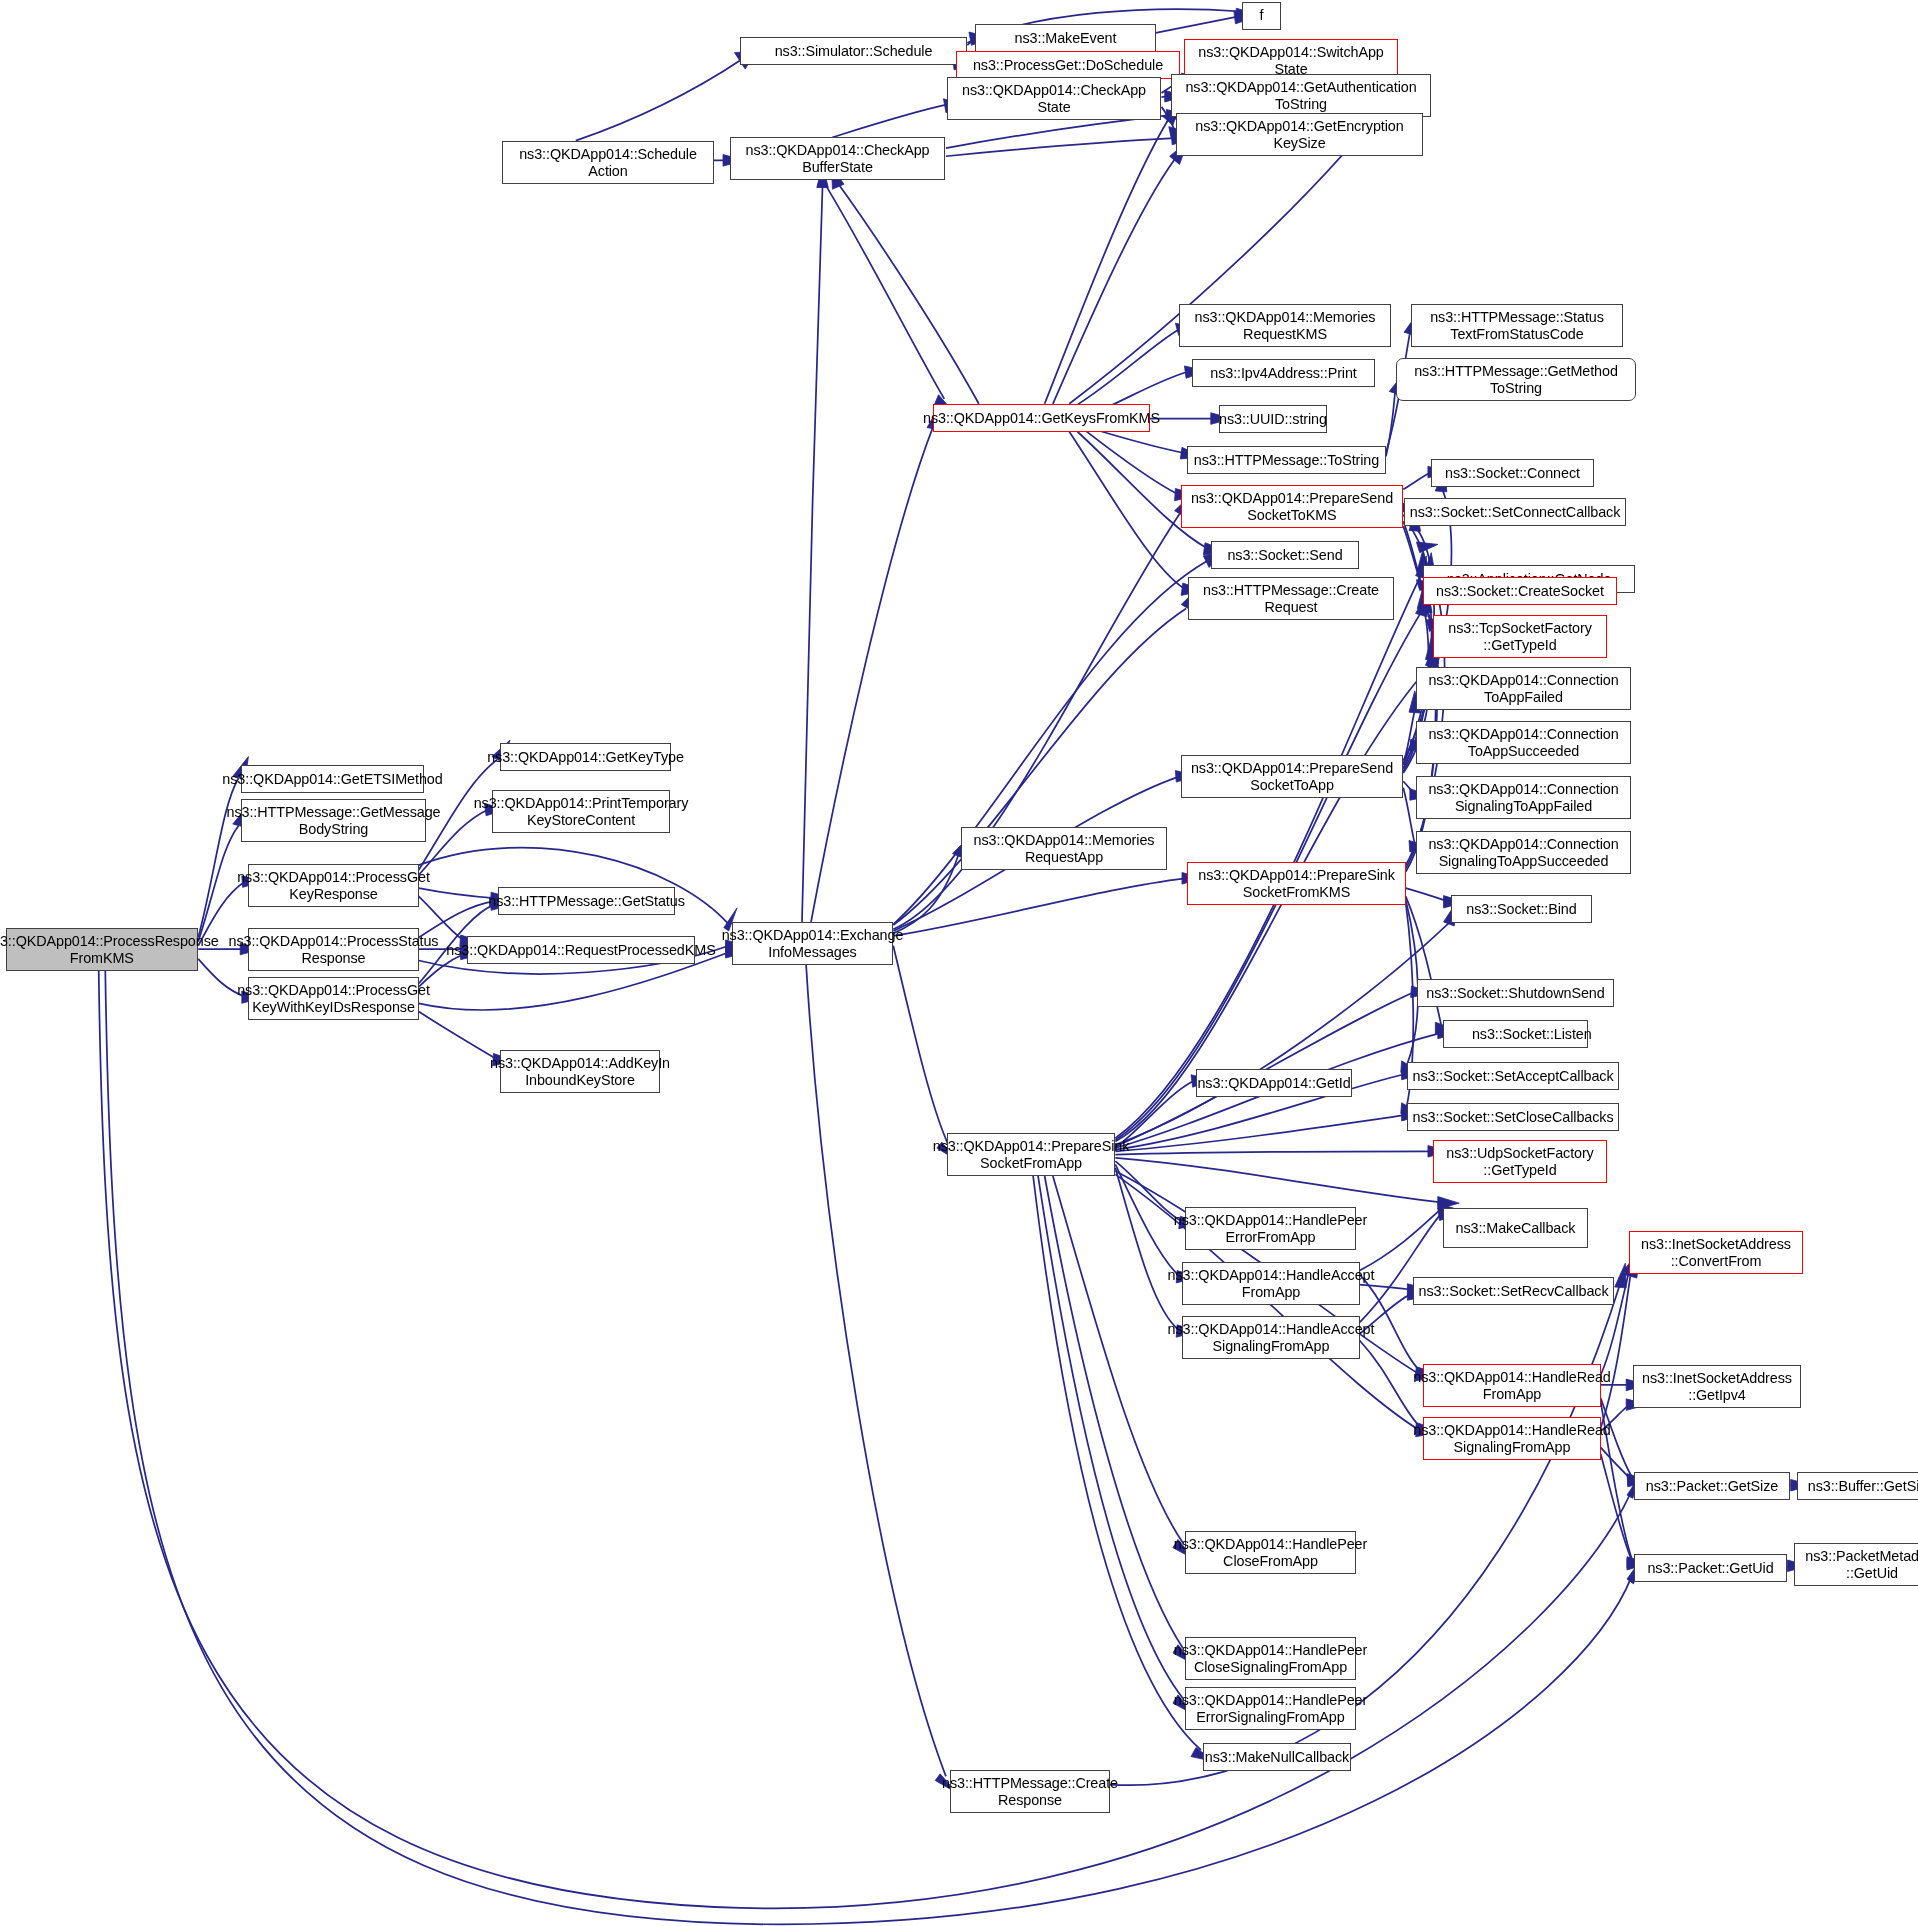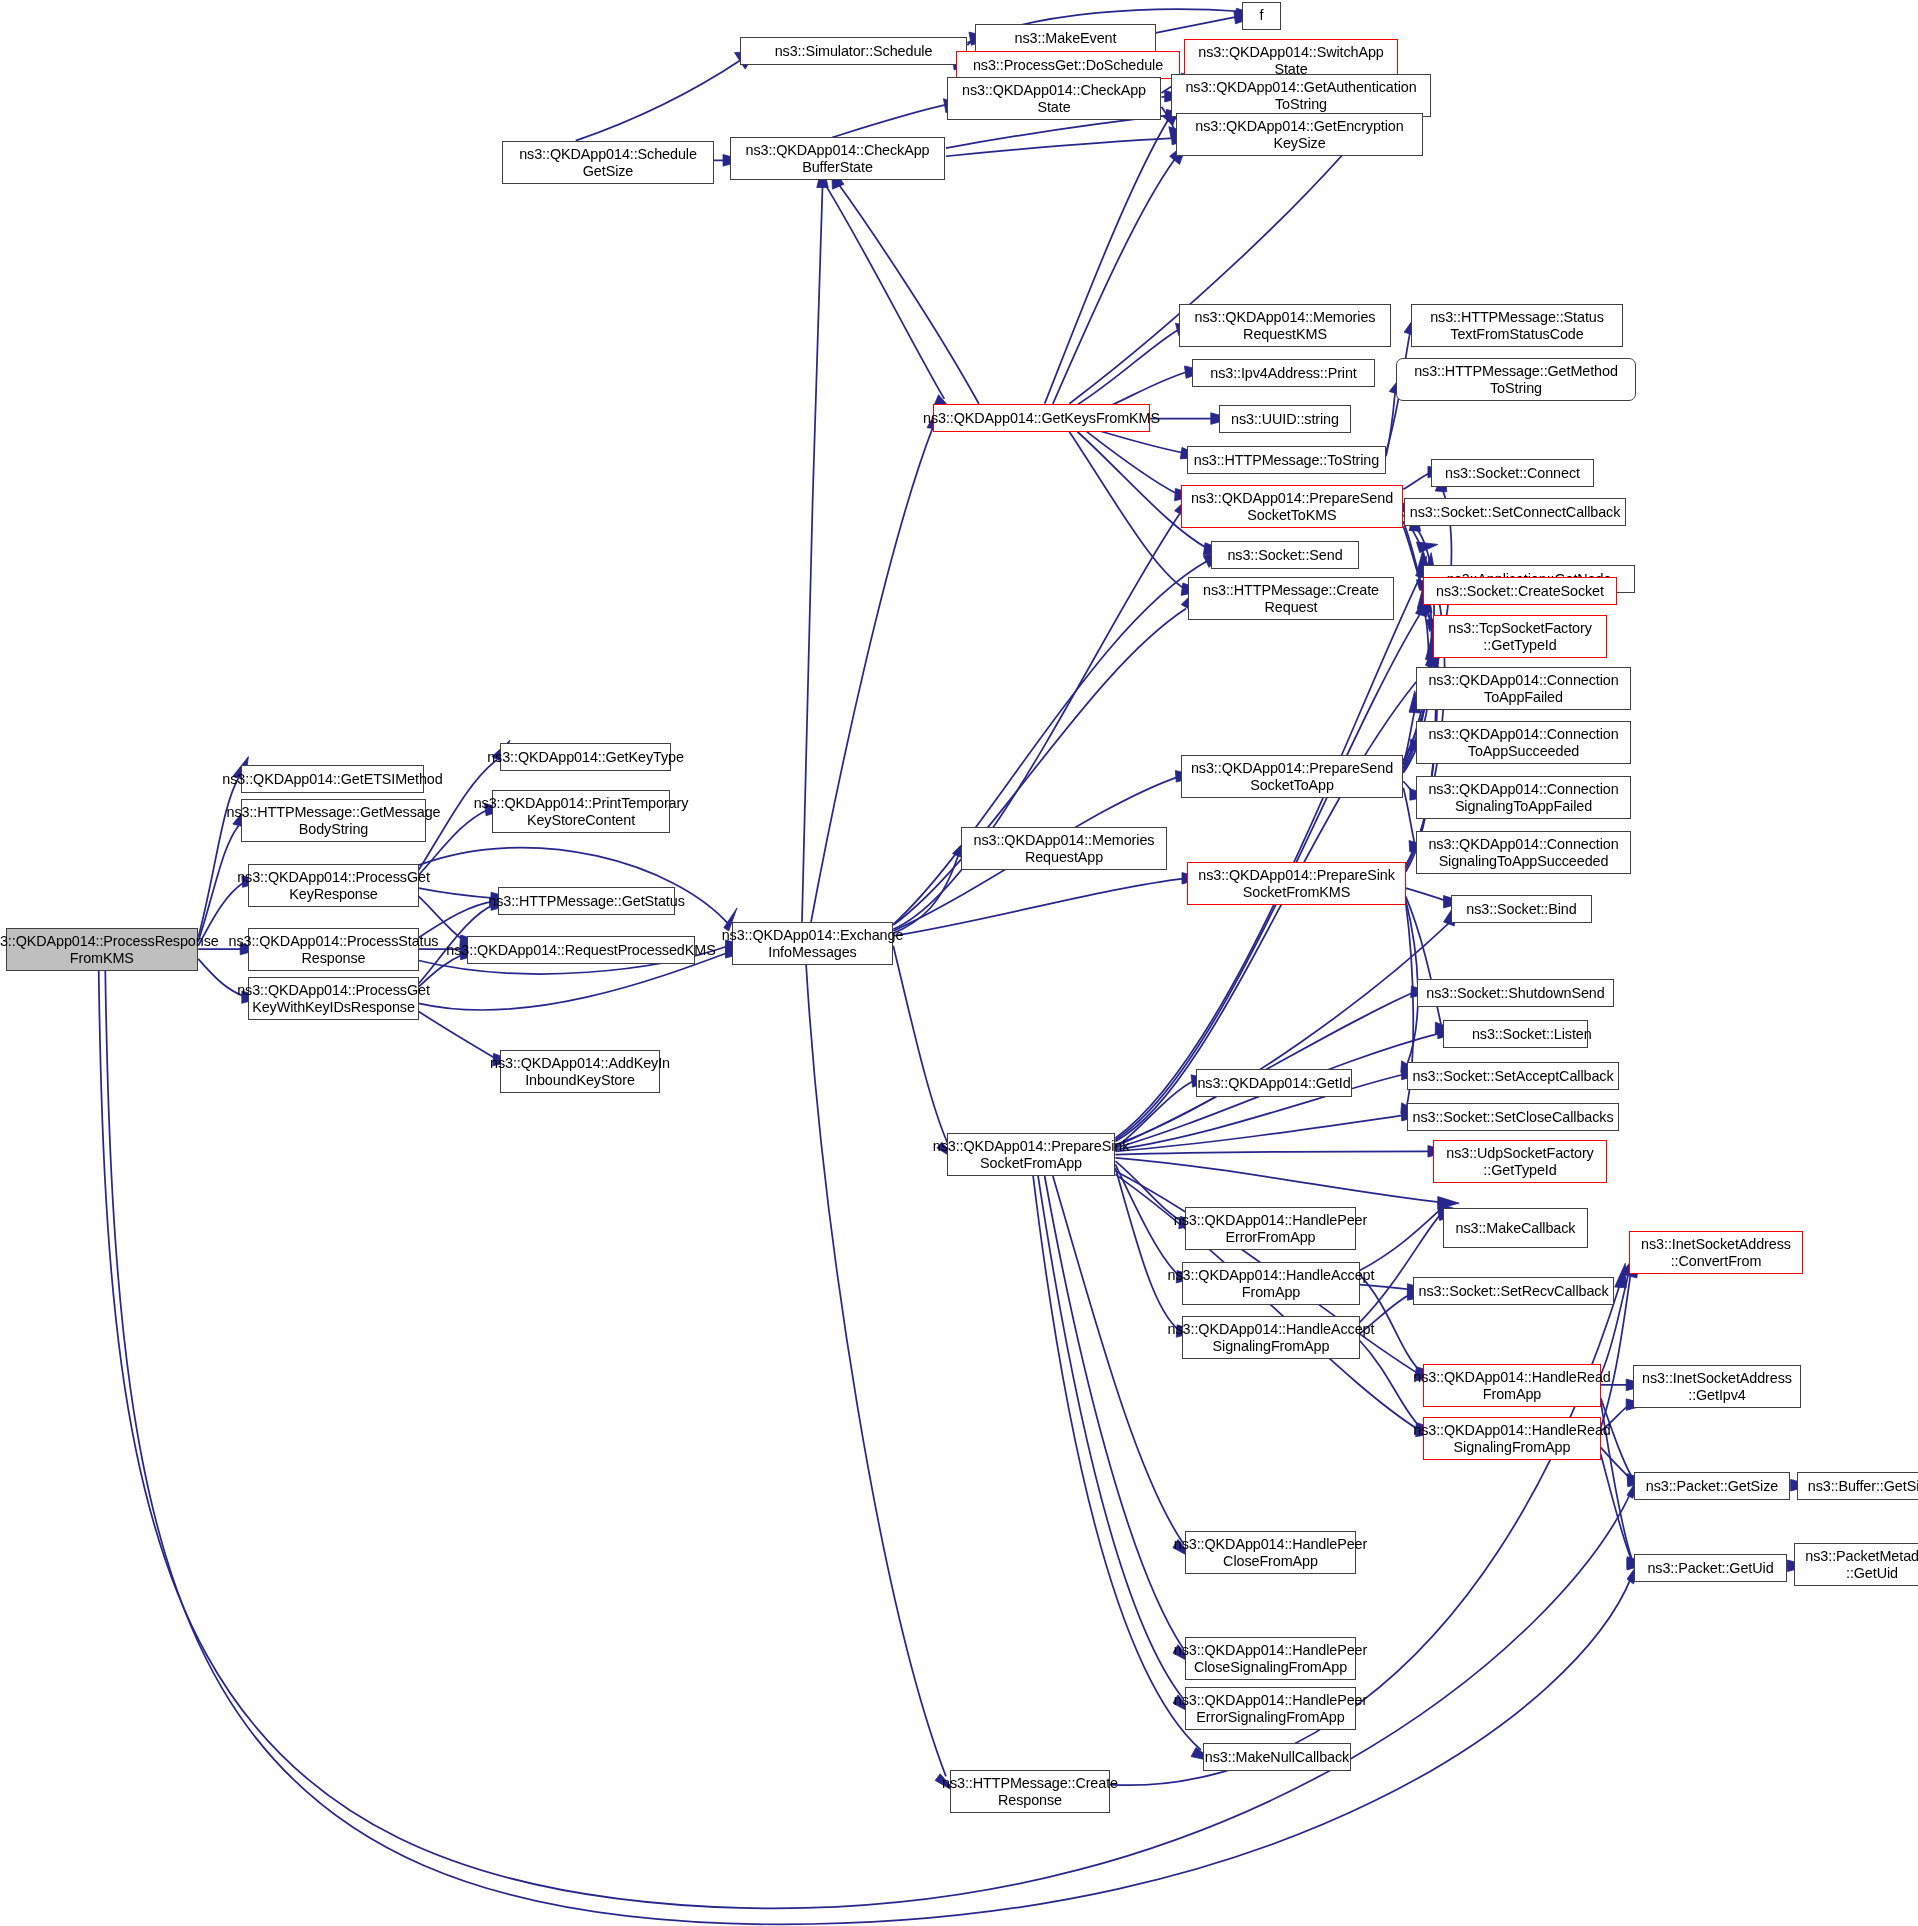--- a/index.html
+++ b/index.html
@@ -300,32 +300,32 @@
     <div class="node red" style="left: 956px; top: 51px; width: 224px; height: 28px;">ns3::ProcessGet::DoSchedule</div>
     <div class="node red" style="left: 1184px; top: 39px; width: 214px; height: 43px;">ns3::QKDApp014::SwitchApp
 State</div>
     <div class="node" style="left: 947px; top: 77px; width: 214px; height: 43px;">ns3::QKDApp014::CheckApp
 State</div>
     <div class="node" style="left: 1171px; top: 74px; width: 260px; height: 43px;">ns3::QKDApp014::GetAuthentication
 ToString</div>
     <div class="node" style="left: 1176px; top: 113px; width: 247px; height: 43px;">ns3::QKDApp014::GetEncryption
 KeySize</div>
     <div class="node" style="left: 502px; top: 141px; width: 212px; height: 43px;">ns3::QKDApp014::Schedule
-GetSize</div>
+Action</div>
     <div class="node" style="left: 730px; top: 137px; width: 215px; height: 43px;">ns3::QKDApp014::CheckApp
 BufferState</div>
     <div class="node" style="left: 1179px; top: 304px; width: 212px; height: 43px;">ns3::QKDApp014::Memories
 RequestKMS</div>
     <div class="node" style="left: 1411px; top: 304px; width: 212px; height: 43px;">ns3::HTTPMessage::Status
 TextFromStatusCode</div>
     <div class="node" style="left: 1396px; top: 358px; width: 240px; height: 43px; border-radius: 7px;">ns3::HTTPMessage::GetMethod
 ToString</div>
     <div class="node" style="left: 1192px; top: 359px; width: 183px; height: 28px;">ns3::Ipv4Address::Print</div>
     <div class="node red" style="left: 933px; top: 404px; width: 217px; height: 28px;">ns3::QKDApp014::GetKeysFromKMS</div>
-    <div class="node" style="left: 1219px; top: 405px; width: 132px; height: 28px;">ns3::UUID::string</div>
+    <div class="node" style="left: 1219px; top: 405px; width: 108px; height: 28px;">ns3::UUID::string</div>
     <div class="node" style="left: 1187px; top: 446px; width: 199px; height: 28px;">ns3::HTTPMessage::ToString</div>
     <div class="node" style="left: 1431px; top: 459px; width: 163px; height: 28px;">ns3::Socket::Connect</div>
     <div class="node red" style="left: 1181px; top: 485px; width: 222px; height: 43px;">ns3::QKDApp014::PrepareSend
 SocketToKMS</div>
     <div class="node" style="left: 1404px; top: 498px; width: 222px; height: 28px;">ns3::Socket::SetConnectCallback</div>
     <div class="node" style="left: 1423px; top: 565px; width: 212px; height: 28px;">ns3::Application::GetNode</div>
     <div class="node" style="left: 1211px; top: 541px; width: 148px; height: 28px;">ns3::Socket::Send</div>
     <div class="node red" style="left: 1423px; top: 577px; width: 194px; height: 28px;">ns3::Socket::CreateSocket</div>
     <div class="node" style="left: 1188px; top: 577px; width: 206px; height: 43px;">ns3::HTTPMessage::Create
 Request</div>

